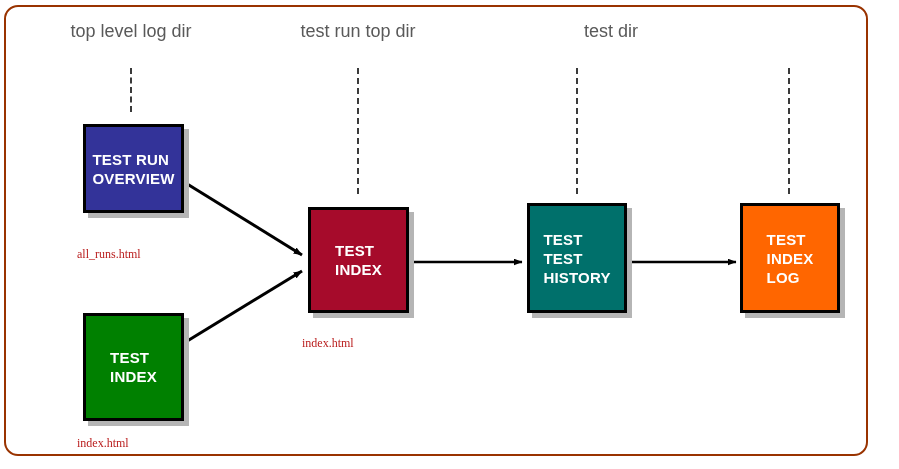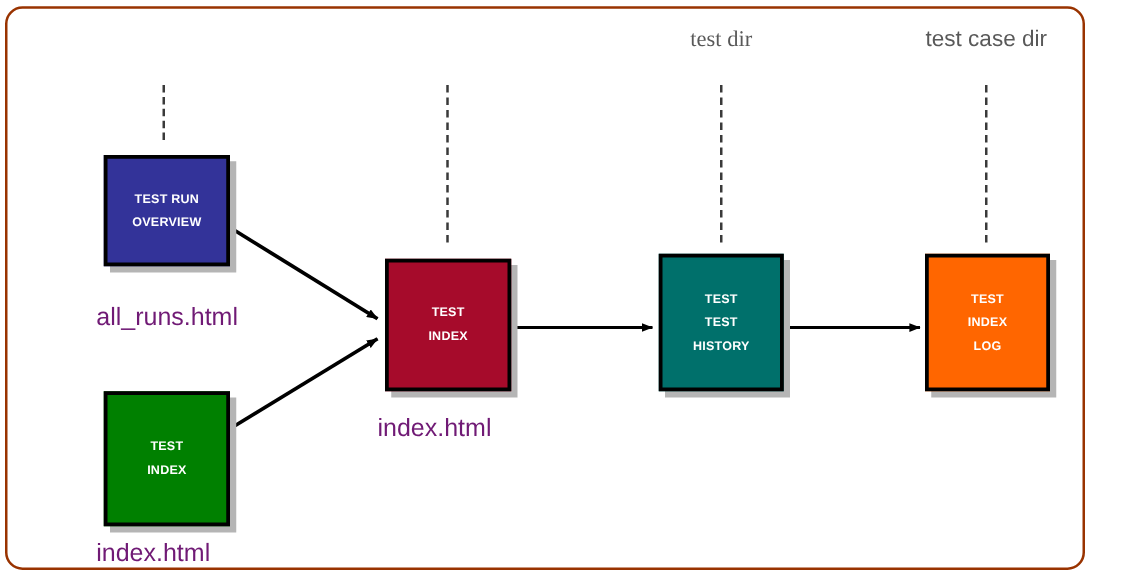--- a/index.html
+++ b/index.html
@@ -47,59 +47,60 @@
     transform: translateX(-50%);
   }
   
   .node {
     position: absolute;
     box-sizing: border-box;
     border: 3px solid #000000;
     color: #ffffff;
     font-family: "Liberation Sans", sans-serif;
     font-weight: bold;
-    font-size: 10px;
+    font-size: 15px;
     line-height: 19px;
     letter-spacing: 0.2px;
-    text-align: center;
+    text-align: left;
     display: flex;
     align-items: center;
     justify-content: center;
     box-shadow: 5px 5px 0 0 #b5b5b5;
     user-select: none;
   }
   .node .node-label { display: block; }
   
   .caption {
     position: absolute;
-    color: #701a75;
-    font-family: Liberation Sans, sans-serif;
-    font-size: 20px;
+    color: #b91c1c;
+    font-family: Liberation Serif, serif;
+    font-size: 12px;
     line-height: 18px;
     white-space: pre;
   }
   
   #edges {
     position: absolute;
     left: 0;
     top: 0;
     width: 899px;
     height: 469px;
     pointer-events: none;
   }
 </style>
 </head>
 <body>
 
 <div id="canvas">
 
   <div id="frame"></div>
 
-  <div class="col-header" style="left:577px; top:21px;font-family:Liberation Serif, serif;">test dir</div>
-  <div class="col-header" style="left:789px; top:21px;">test case dir</div>
+  <div class="col-header" style="left:131px; top:21px;">top level log dir</div>
+  <div class="col-header" style="left:358px; top:21px;">test run top dir</div>
+  <div class="col-header" style="left:611px; top:21px;">test dir</div>
 
   <div class="guide" style="left:131px; top:68px; height:44px;"></div>
   <div class="guide" style="left:358px; top:68px; height:126px;"></div>
   <div class="guide" style="left:577px; top:68px; height:126px;"></div>
   <div class="guide" style="left:789px; top:68px; height:126px;"></div>
 
   <svg id="edges" viewBox="0 0 899 469">
     <defs>
       <marker id="arrowhead" markerWidth="9" markerHeight="7" refX="8.5" refY="3.5" orient="auto" markerUnits="userSpaceOnUse">
         <polygon points="0 0, 9 3.5, 0 7" fill="#000000"></polygon>

